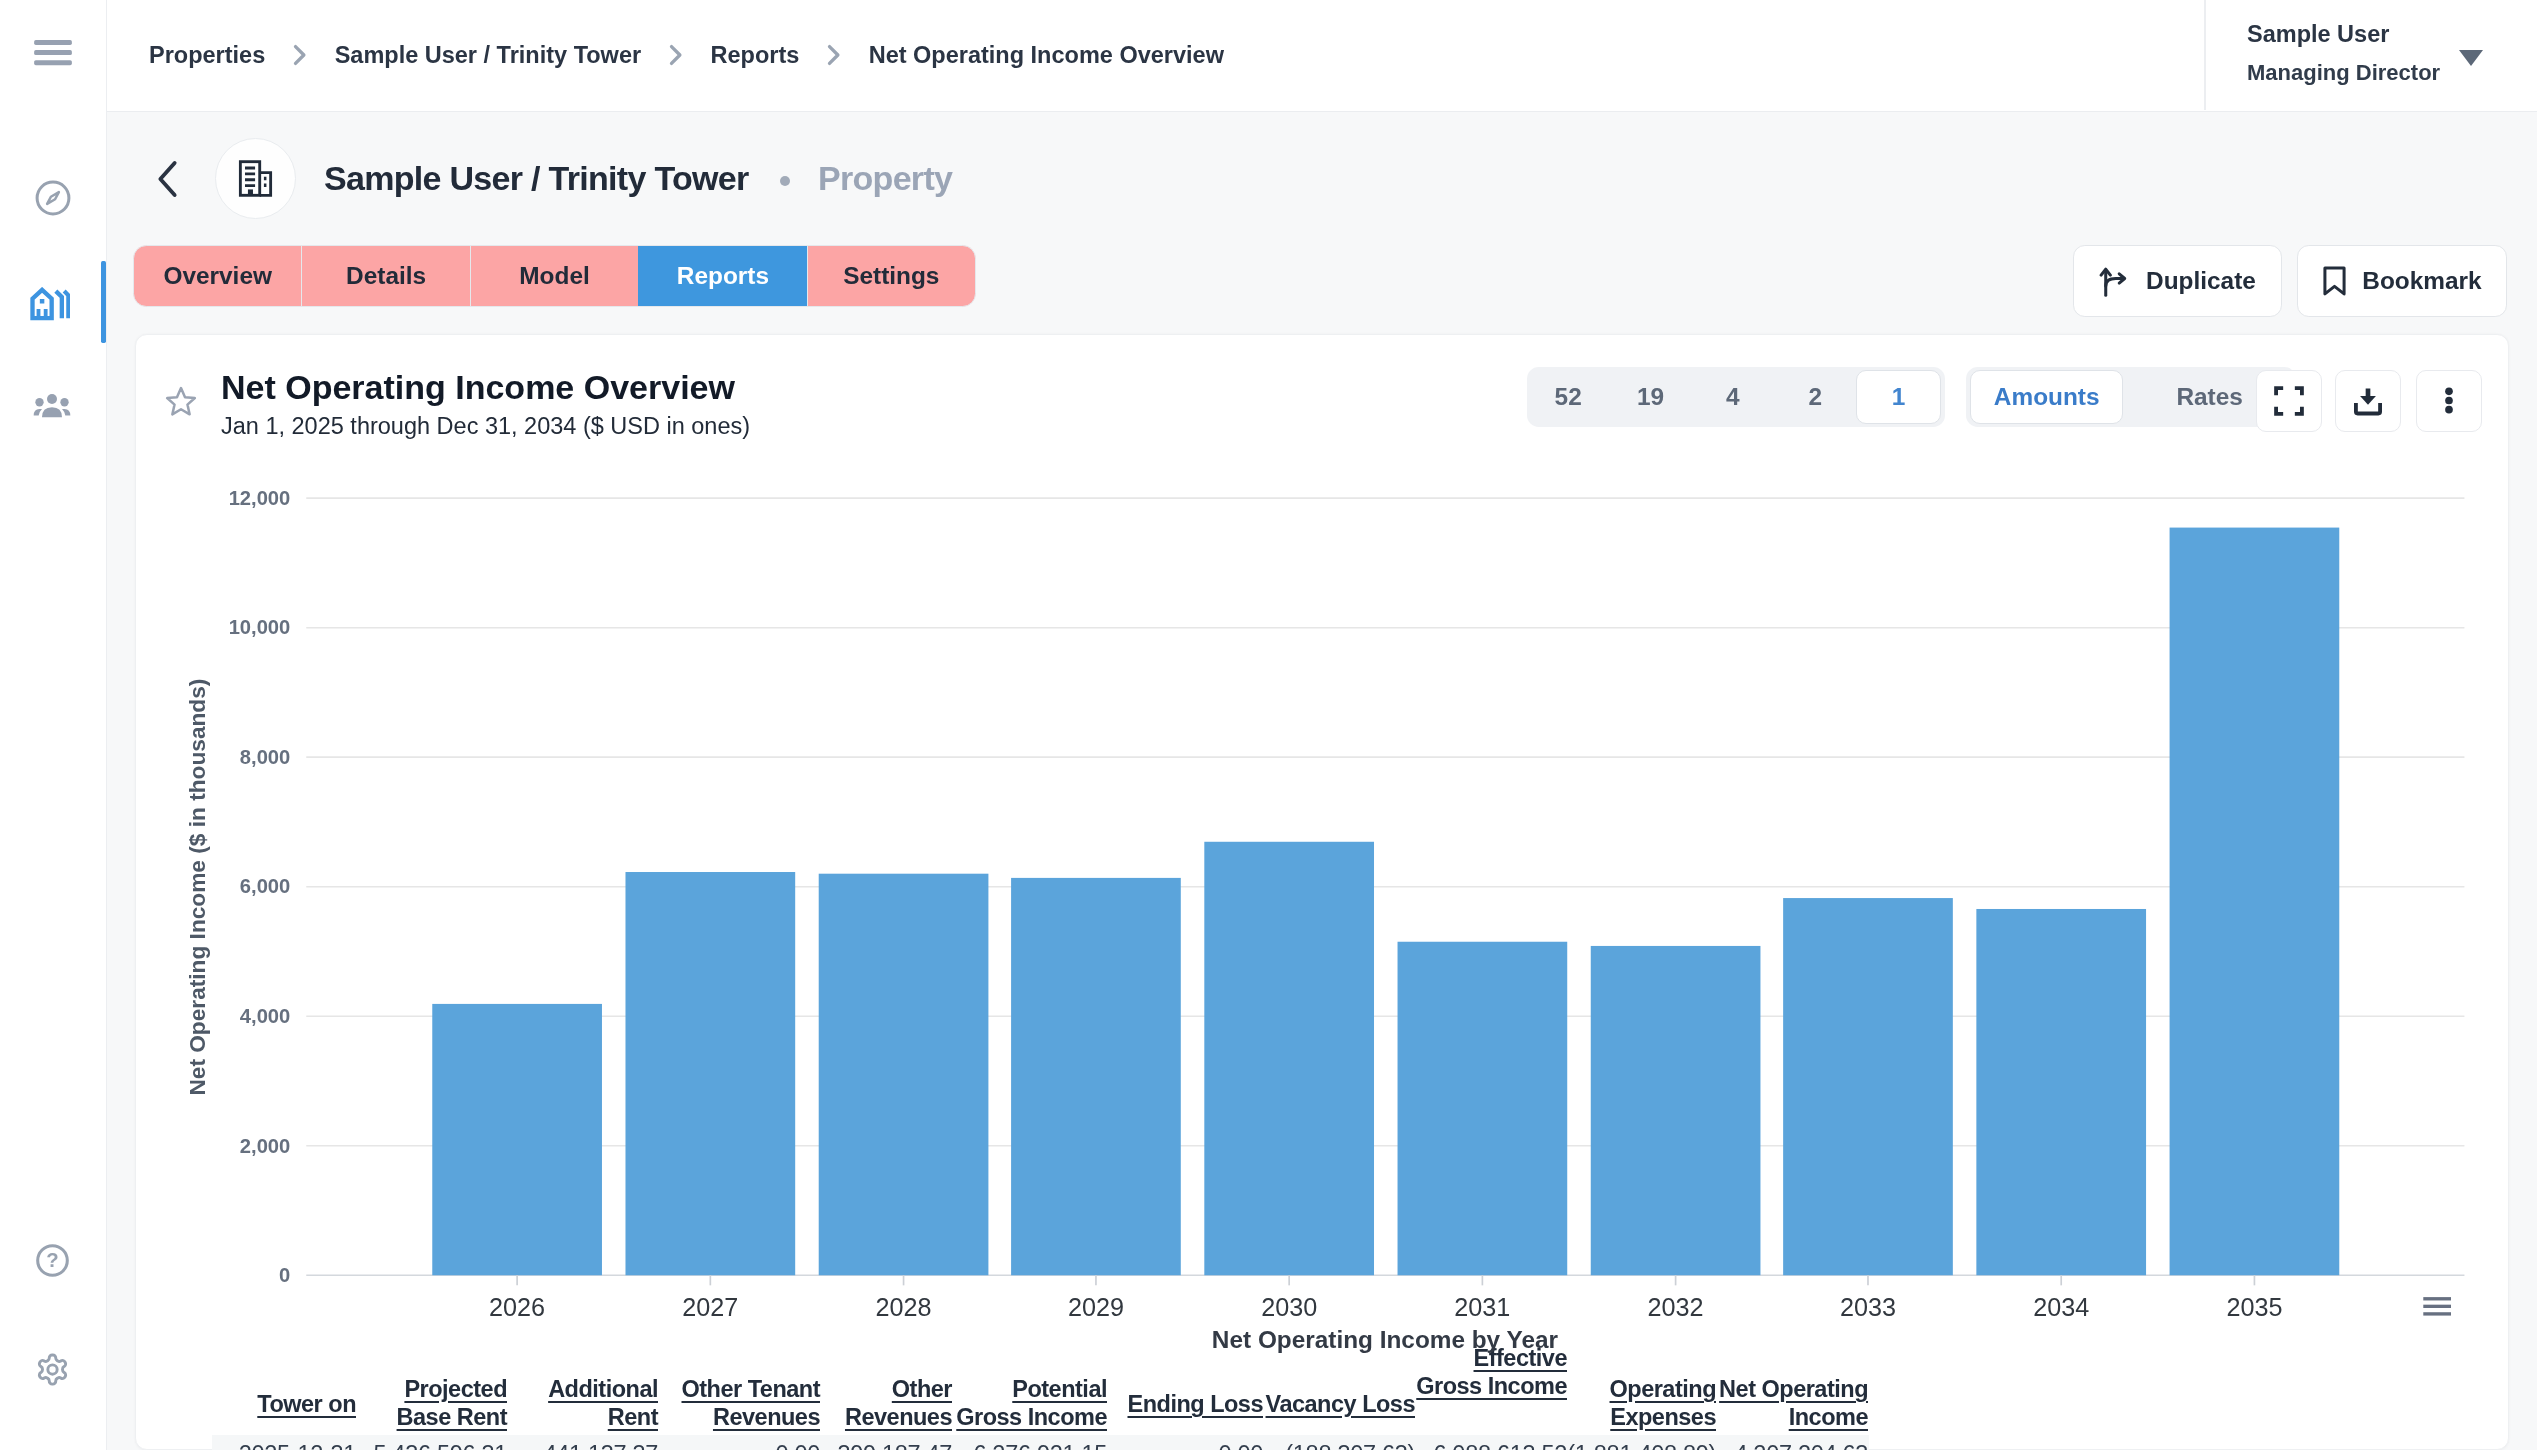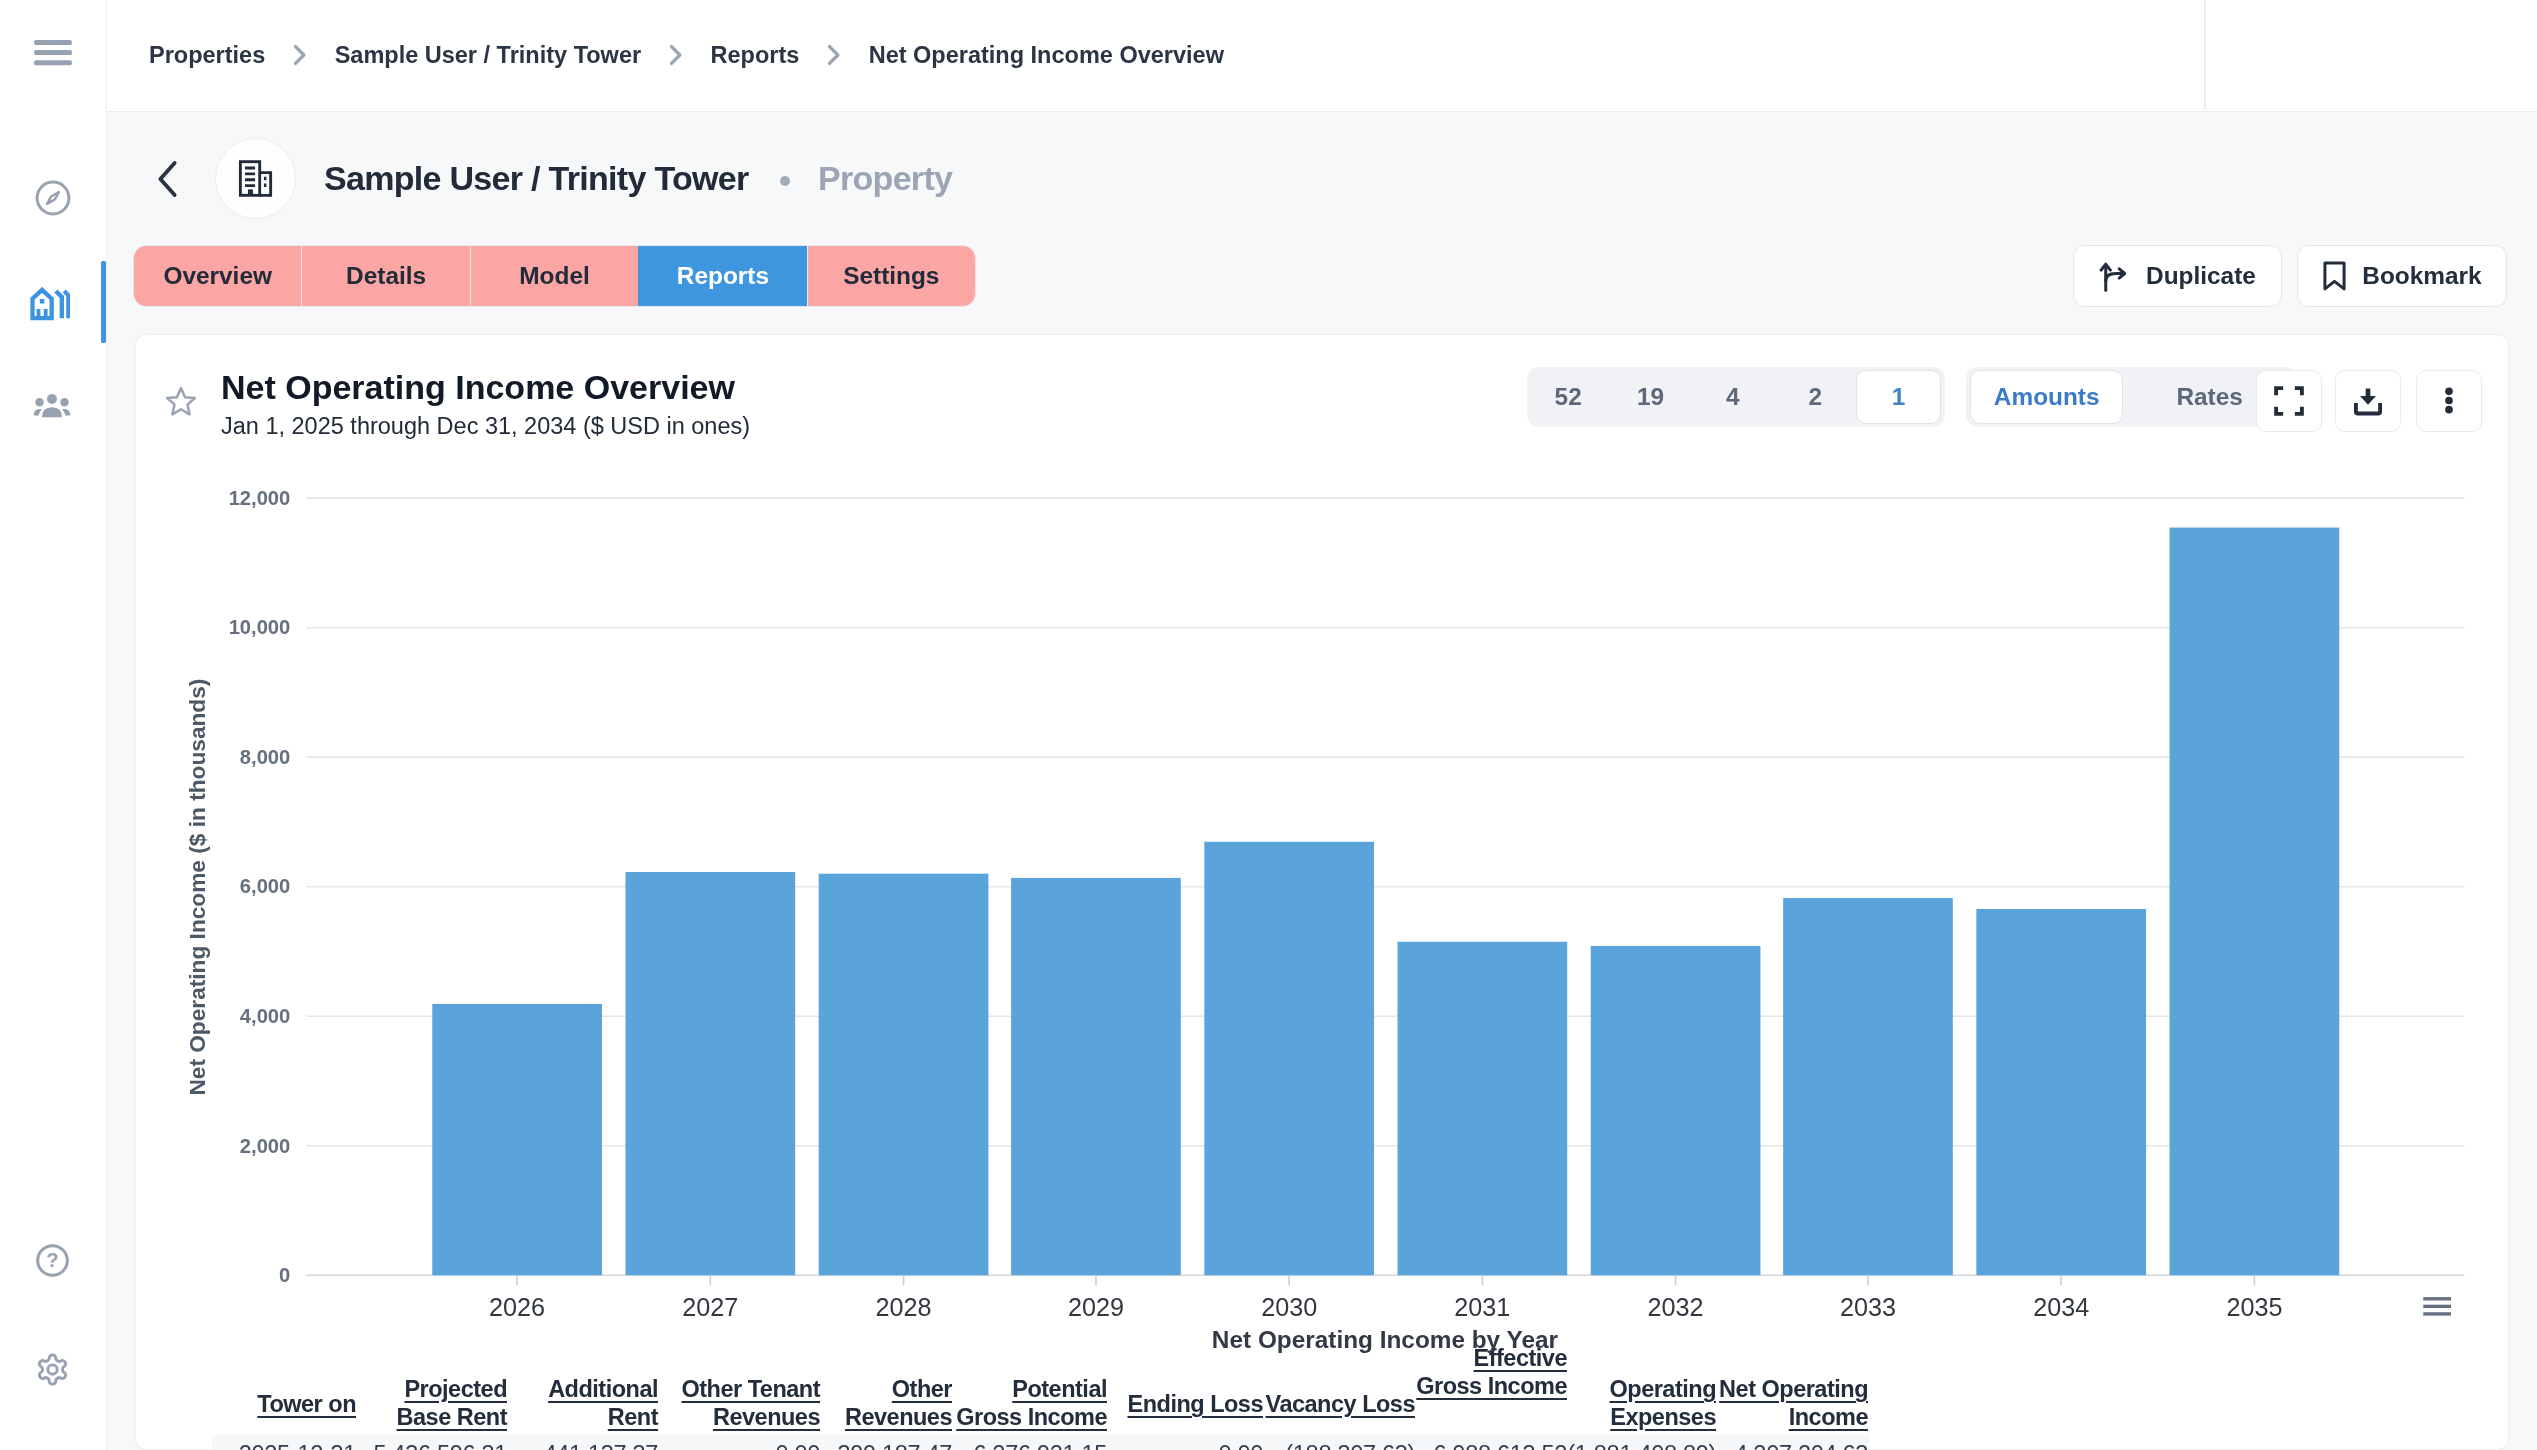--- a/index.html
+++ b/index.html
@@ -32,21 +32,21 @@
 #pagetitle .dot { position:absolute; left:780px; top:176px; width:10px; height:10px; border-radius:50%; background:#a2abb9; }
 #pagetitle .t2 { position:absolute; left:818px; top:154px; line-height:49px; font-size:34px; font-weight:700; color:#9ba5b6; letter-spacing:-0.7px; white-space:nowrap; }
 
 #tabs { position:absolute; left:133px; top:245px; width:843px; height:62px; background:#fca5a5;
   border:1.7px solid #e5e8ec; border-radius:13.4px; display:flex; overflow:hidden; }
 #tabs .tab { flex:1; display:flex; align-items:center; justify-content:center; font-size:24.4px;
   font-weight:700; color:#222b39; border-left:1.7px solid #e5e8ec; }
 #tabs .tab:first-child { border-left:none; }
 #tabs .tab.active { background:#3e97de; color:#fff; border-left-color:#3e97de; }
 
-.actbtn { position:absolute; top:245px; height:62px; background:#fff; border:1.7px solid #e3e6ea;
+.actbtn { position:absolute; top:245px; height:72px; background:#fff; border:1.7px solid #e3e6ea;
   border-radius:11.8px; display:flex; align-items:center; justify-content:center; gap:15px;
   font-size:24.4px; font-weight:700; color:#232d3b; }
 #btn-dup { left:2073px; width:209px; }
 #btn-bmk { left:2297px; width:210px; }
 
 #card { position:absolute; left:135px; top:334px; width:2374px; height:1116px; background:#fff;
   border-radius:11.8px; border:0.8px solid #eef0f2; box-shadow:0 0.8px 2.5px rgba(20,30,40,0.04); }
 #star { position:absolute; left:165px; top:386px; }
 #cardtitle { position:absolute; left:221px; top:368px; font-size:34px; font-weight:700; color:#121a27; }
 #cardsub { position:absolute; left:221px; top:413px; font-size:23.5px; font-weight:400; color:#222b38; }
@@ -126,20 +126,27 @@
     <svg width="13.4" height="22" viewBox="0 0 16 26">
         <path d="M3 3 L13 13 L3 23" fill="none" stroke="#9aa4b2" stroke-width="4" stroke-linecap="round" stroke-linejoin="round"></path>
       </svg>
     <span>Reports</span>
     <svg width="13.4" height="22" viewBox="0 0 16 26">
         <path d="M3 3 L13 13 L3 23" fill="none" stroke="#9aa4b2" stroke-width="4" stroke-linecap="round" stroke-linejoin="round"></path>
       </svg>
     <span>Net Operating Income Overview</span>
   </div>
   <div id="topdivider"></div>
+  <div id="userblock">
+    <div class="names">
+      <div class="n1">Sample User</div>
+      <div class="n2">Managing Director</div>
+    </div>
+    <div id="caret"></div>
+  </div>
 </div>
 
 <svg id="backchev" width="21" height="38" viewBox="0 0 25 45">
   <path d="M21 3.5 L4 22.5 L21 41.5" fill="none" stroke="#2a3342" stroke-width="4.6" stroke-linecap="round" stroke-linejoin="round"></path>
 </svg>
 <div id="badge">
   <svg width="37" height="37" viewBox="0 0 44 44">
     <g fill="none" stroke="#212b39" stroke-width="3.4">
       <rect x="4" y="2" width="23" height="40"></rect>
       <path d="M27 15 H40 V42 H27"></path>

